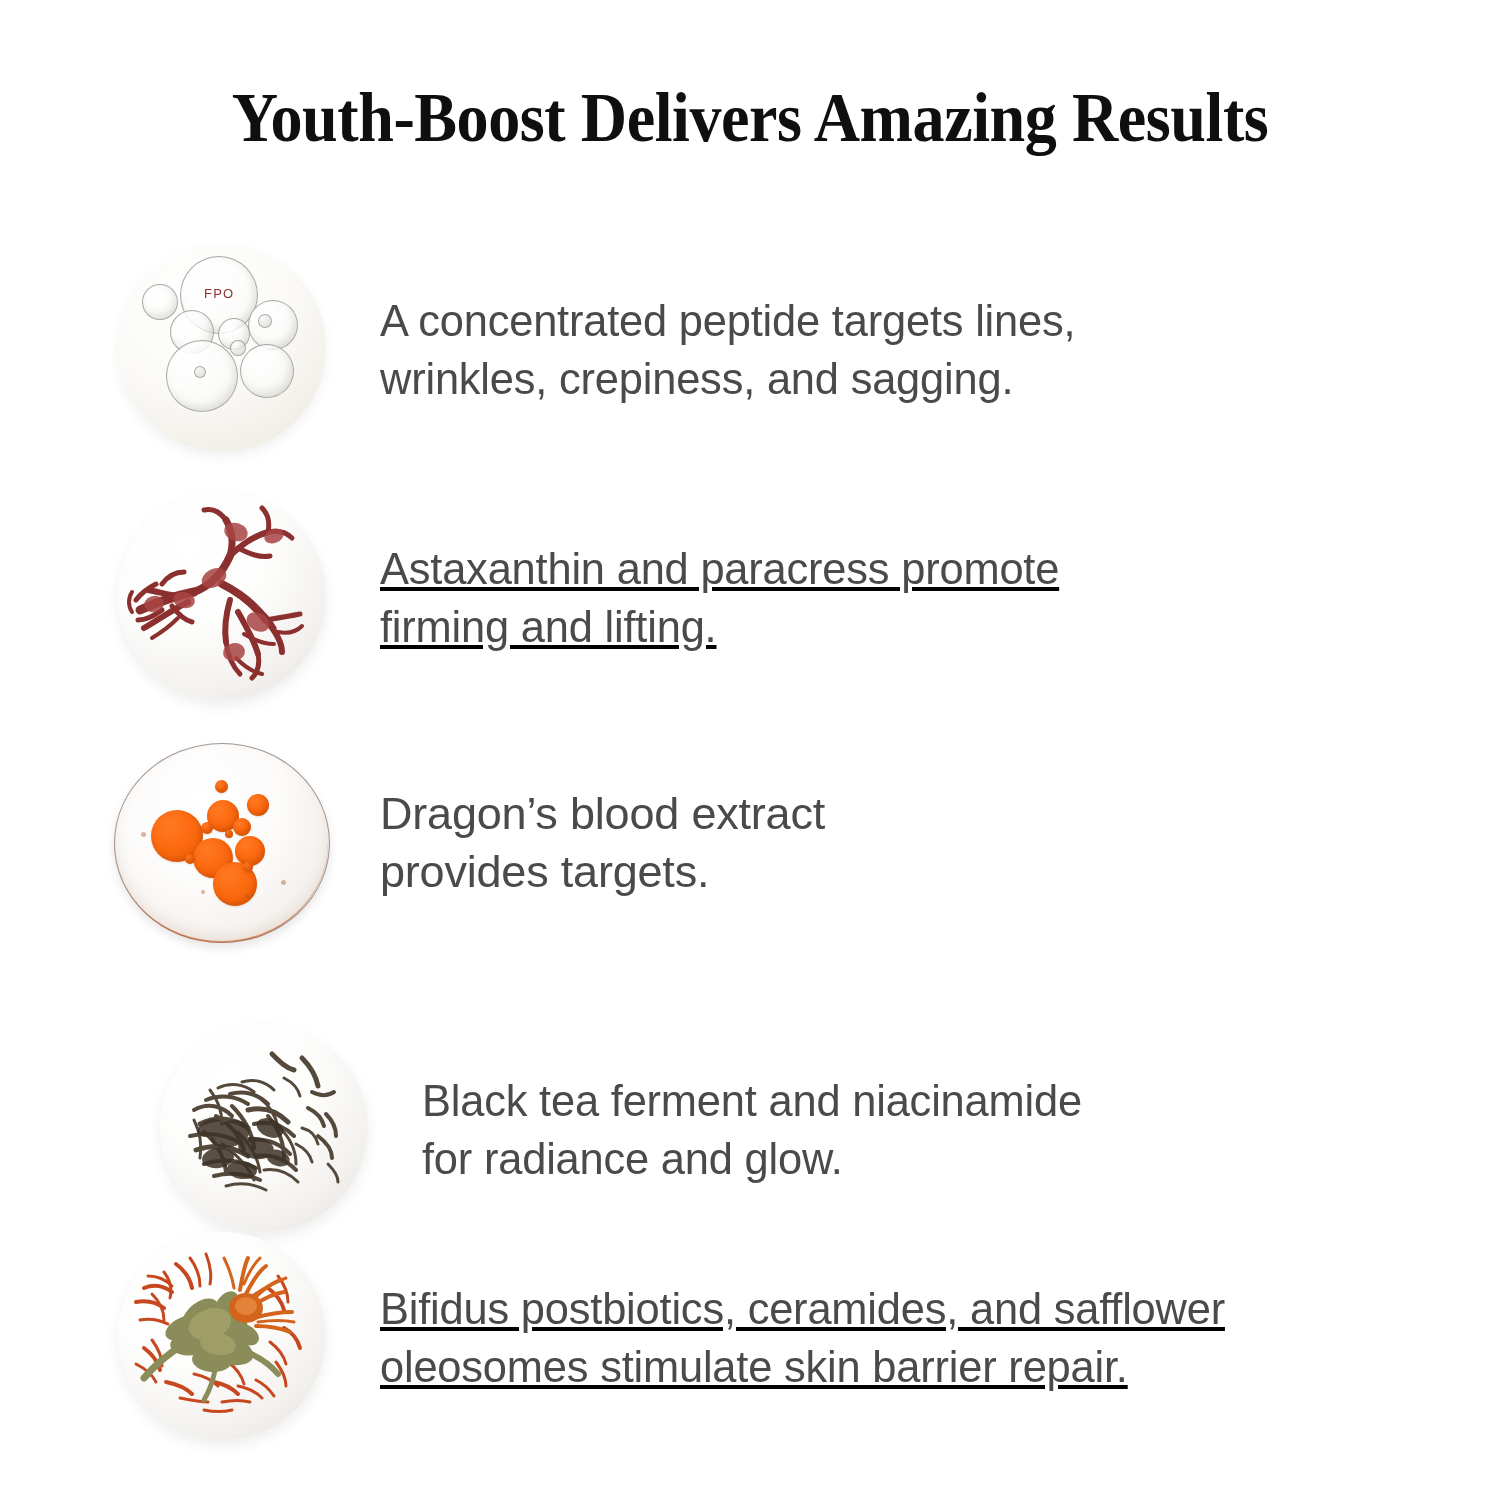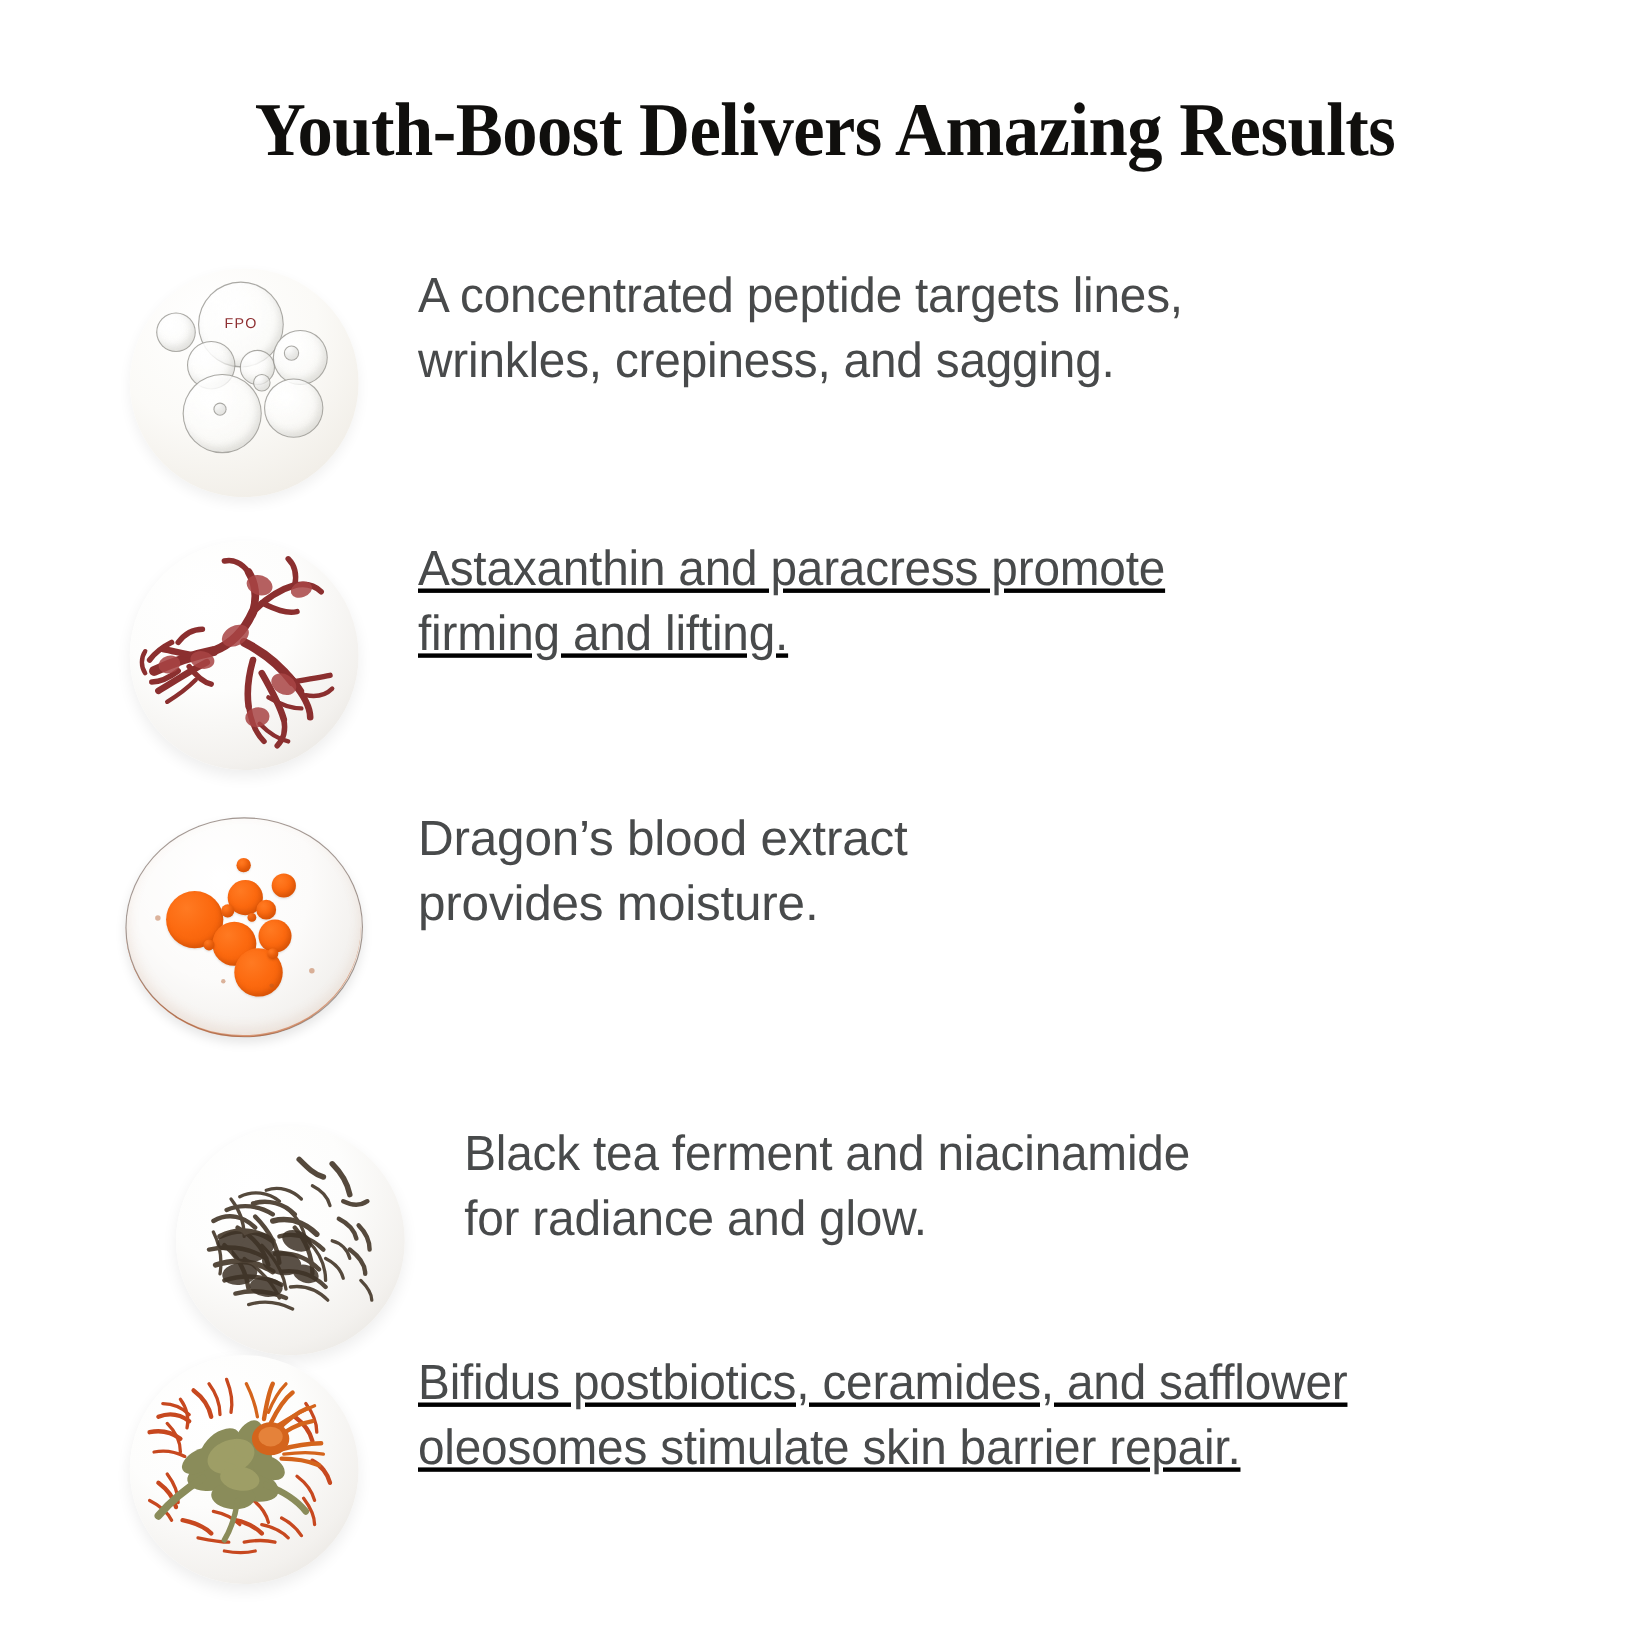--- a/index.html
+++ b/index.html
@@ -33,20 +33,21 @@
     transform-origin: center top;
     white-space: nowrap;
   }
 
   
   .row {
     position: absolute;
     left: 0;
     width: 1500px;
     display: flex;
+    align-items: center;
   }
   .row-1 { top: 240px;  height: 220px; }
   .row-2 { top: 488px;  height: 220px; text-decoration: underline; }
   .row-3 { top: 733px;  height: 220px; }
   .row-4 { top: 1020px;  height: 220px; padding-left: 42px; }
   .row-5 { top: 1228px; height: 220px; text-decoration: underline; }
 
   .swatch-wrap {
     position: relative;
     width: 222px;
@@ -246,21 +247,21 @@
         <div class="drop" style="left:128px; top:118px; width:10px; height:10px;"></div>
         <div class="drop" style="left:110px; top:86px;  width:8px;  height:8px;"></div>
         <div class="speck" style="left:26px;  top:88px;  width:5px;  height:5px;"></div>
         <div class="speck" style="left:166px; top:136px; width:5px;  height:5px;"></div>
         <div class="speck" style="left:86px;  top:146px; width:4px;  height:4px;"></div>
         <div class="speck" style="left:130px; top:150px; width:4px;  height:4px;"></div>
       </div>
       <div class="dish-rim"></div>
     </div>
     <div class="copy copy-narrow">Dragon’s blood extract
-provides moisture.</div>
+provides targets.</div>
   </div>
 
   <div class="row row-4">
     <div class="swatch-wrap">
       <div class="sphere sphere-plain">
         <svg class="tea-svg" width="208" height="208" viewBox="0 0 208 208">
           <g stroke="#473a2c" fill="none" stroke-linecap="round" opacity="0.92">
             <path d="M34 86  C 48 78, 62 82, 72 92" stroke-width="4"></path>
             <path d="M40 100 C 56 92,  74 94,  88 104" stroke-width="5"></path>
             <path d="M30 112 C 48 108, 66 110, 82 120" stroke-width="4"></path>

